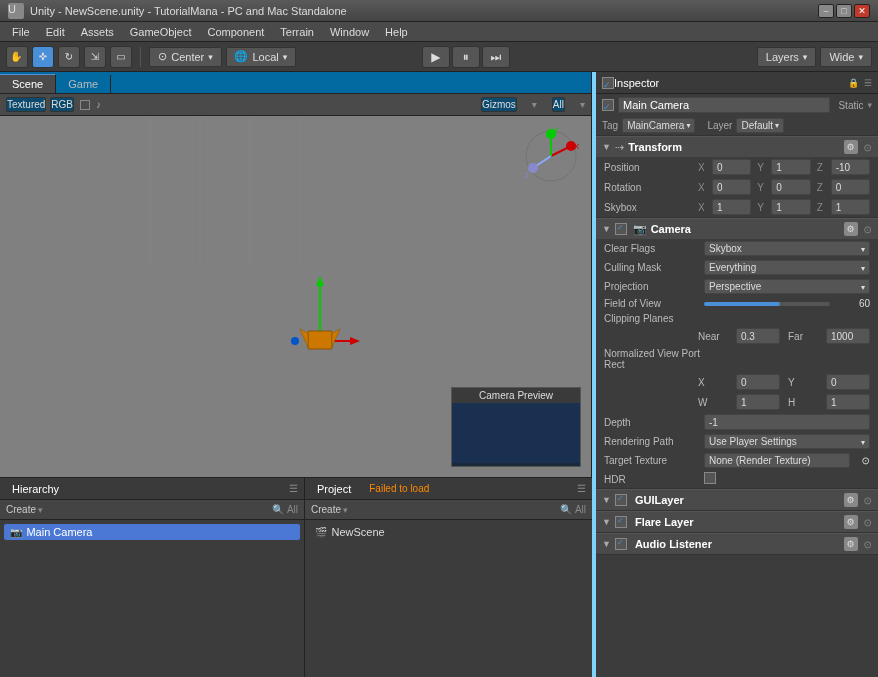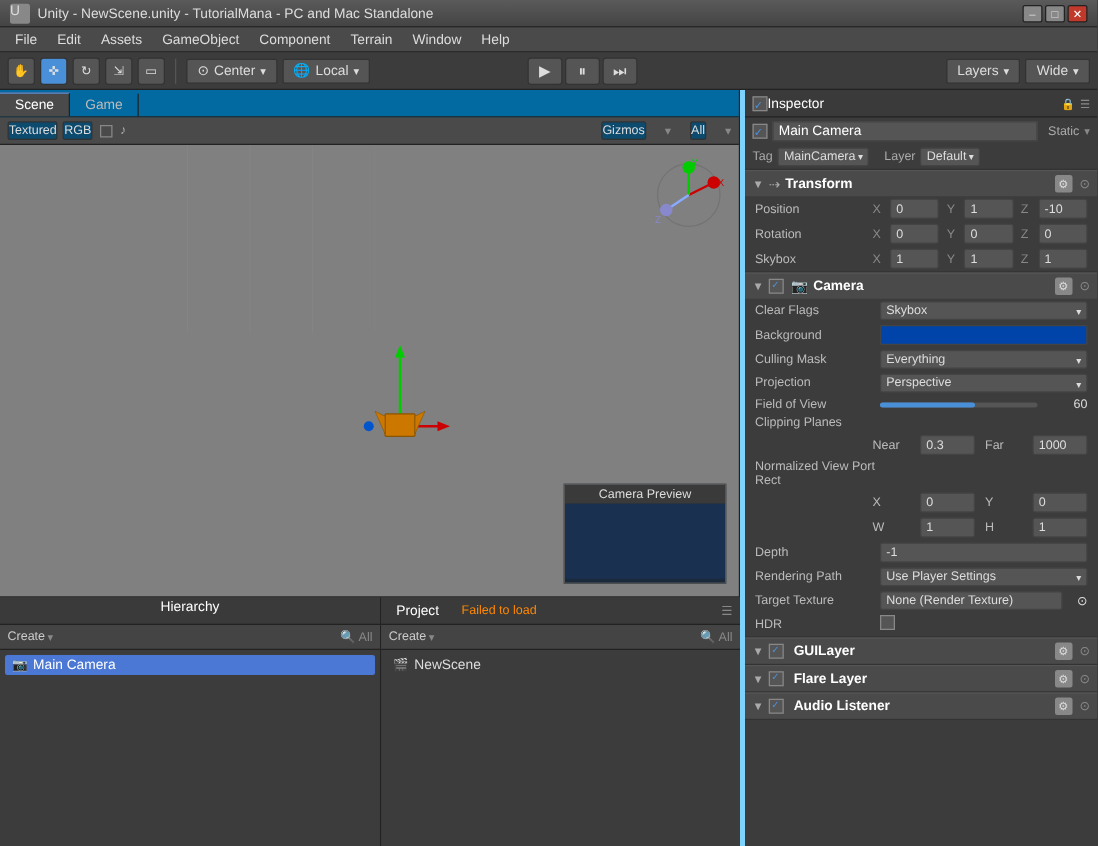--- a/index.html
+++ b/index.html
@@ -55,21 +55,21 @@
     #gizmo { position: absolute; top: 10px; right: 10px; width: 60px; height: 60px; }
 
     
     .scene-grid { position: absolute; inset: 0; }
 
     
     #bottom-panel { height: 200px; display: flex; border-top: 1px solid #222; }
 
     
     #hierarchy { width: 305px; background: #3c3c3c; border-right: 1px solid #222; display: flex; flex-direction: column; }
-    #hierarchy-header { height: 22px; background: #3a3a3a; display: flex; align-items: center; padding: 0 6px; border-bottom: 1px solid #222; gap: 4px; flex-direction: column; }
+    #hierarchy-header { height: 22px; background: #3a3a3a; display: flex; align-items: center; padding: 0 6px; border-bottom: 1px solid #222; gap: 4px; }
     #hierarchy-tab { font-size: 11px; color: #fff; padding: 2px 6px; }
     .panel-header-right { margin-left: auto; display: flex; gap: 4px; align-items: center; font-size: 10px; color: #888; }
     #hierarchy-controls { height: 20px; background: #444; display: flex; align-items: center; padding: 0 6px; border-bottom: 1px solid #222; }
     #hierarchy-content { flex: 1; padding: 4px; }
     .hierarchy-item { padding: 2px 6px; font-size: 11px; color: #ddd; cursor: pointer; border-radius: 2px; display: flex; align-items: center; gap: 4px; }
     .hierarchy-item.selected { background: #4a78d4; color: #fff; }
     .hierarchy-item-icon { font-size: 10px; }
 
     
     #project { flex: 1; background: #3c3c3c; display: flex; flex-direction: column; }
@@ -414,26 +414,20 @@
 
       <div class="cam-prop-row">
         <span class="cam-label">Clear Flags</span>
         <div class="cam-value">
           <div class="cam-dropdown">
             <span>Skybox</span>
           </div>
         </div>
       </div>
 
-      <div class="cam-prop-row">
-        <span class="cam-label">Background</span>
-        <div class="cam-value">
-          <div class="cam-bg"></div>
-        </div>
-      </div>
 
       <div class="cam-prop-row">
         <span class="cam-label">Culling Mask</span>
         <div class="cam-value">
           <div class="cam-dropdown">
             <span>Everything</span>
           </div>
         </div>
       </div>
 

